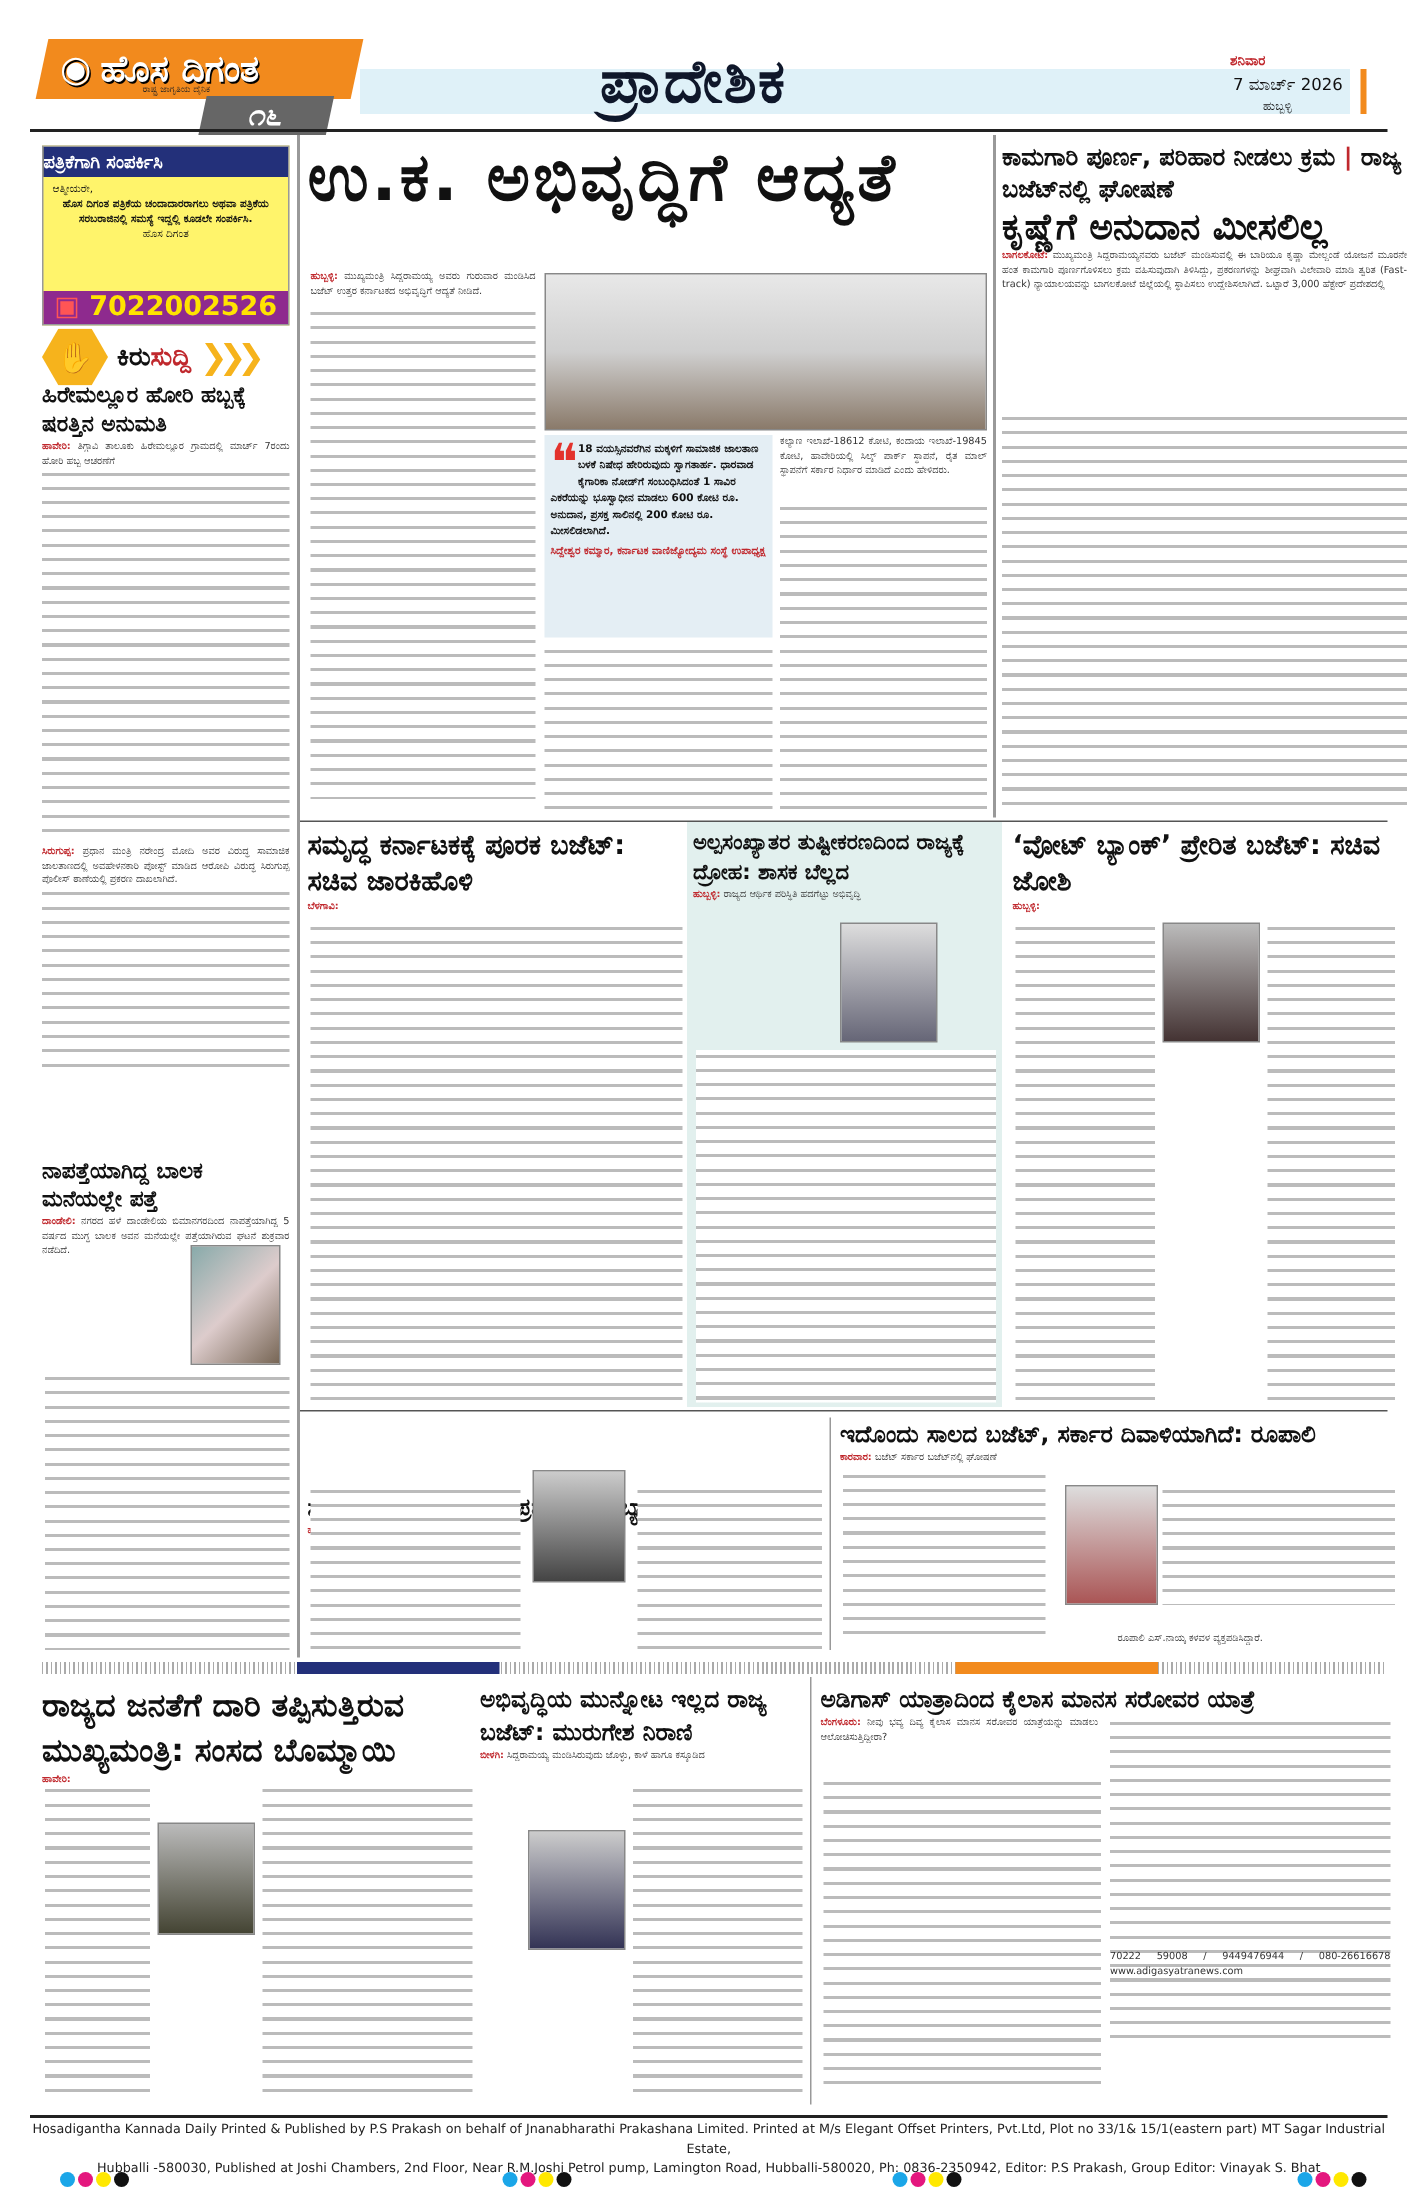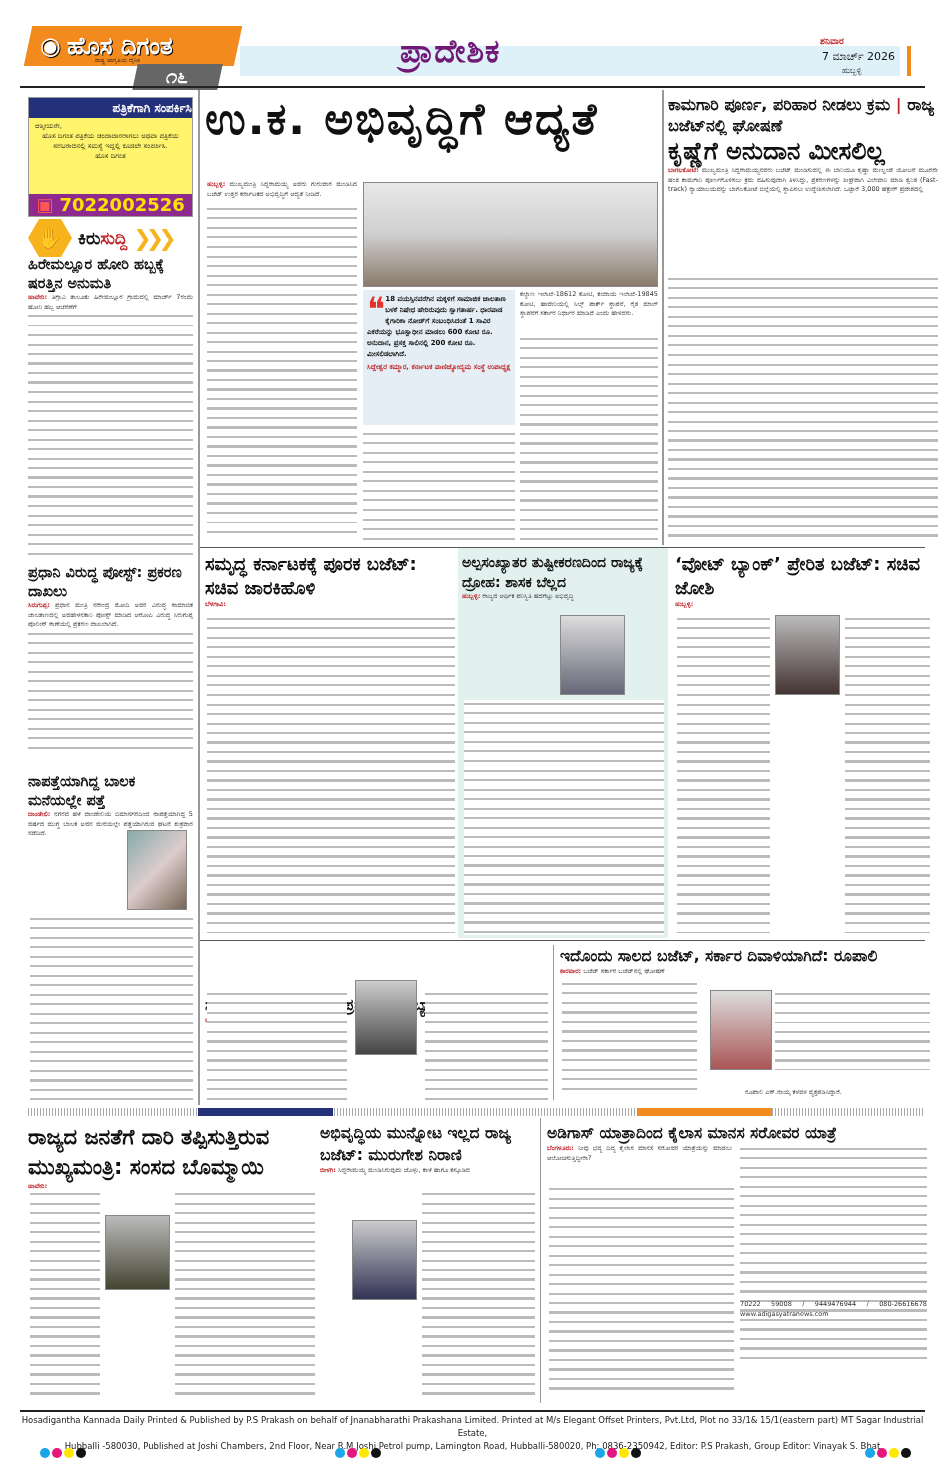--- a/index.html
+++ b/index.html
@@ -4,29 +4,29 @@
 <style>
   *{box-sizing:border-box;margin:0;padding:0}
   body{width:945px;height:1460px;background:#fff;font-family:"DejaVu Sans",sans-serif;color:#111;position:relative;overflow:hidden}
   .abs{position:absolute}
   
   .logo-box{left:28px;top:26px;width:210px;height:40px;background:#f28a1d;transform:skewX(-12deg);}
   .logo-text{left:40px;top:28px;width:200px;height:36px;color:#fff;font-weight:bold;font-size:24px;display:flex;align-items:center;gap:6px;text-shadow:1px 1px 0 #000}
   .logo-sub{left:95px;top:56px;font-size:6px;color:#222}
   .logo-num{left:135px;top:64px;width:85px;height:26px;background:#666;transform:skewX(-12deg);color:#fff;font-weight:bold;font-size:20px;text-align:center}
   .band{left:240px;top:46px;width:660px;height:30px;background:#dff1f8}
-  .section-title{left:400px;top:32px;font-size:32px;font-weight:bold;letter-spacing:1px;color:#701a75}
+  .section-title{left:400px;top:32px;font-size:40px;font-weight:bold;letter-spacing:1px;color:#0f172a}
   .date-day{left:820px;top:36px;color:#c0282d;font-size:9px;font-weight:bold}
   .date-full{left:822px;top:50px;font-size:11px}
   .date-city{left:842px;top:66px;font-size:8px}
   .date-bar{left:907px;top:46px;width:4px;height:30px;background:#f28a1d}
   .rule{left:20px;top:86px;width:905px;height:2px;background:#222}
   
   .contact{left:28px;top:97px;width:165px;height:120px;background:#fff46b;border:1px solid #999}
-  .contact-head{background:#23307a;color:#fff;font-weight:bold;font-size:12px;text-align:right;padding:3px 0}
+  .contact-head{background:#23307a;color:#fff;font-weight:bold;font-size:12px;text-align:left;padding:3px 0}
   .contact-body{font-size:7px;text-align:center;padding:3px 6px;line-height:10px}
   .contact-phone{position:absolute;left:0;bottom:0;width:100%;height:22px;background:#8e2a8e;color:#ffe300;font-weight:bold;font-size:18px;text-align:center;line-height:22px}
   .kiru{left:28px;top:218px;width:165px;height:40px;display:flex;align-items:center;gap:6px}
   .kiru-hex{width:44px;height:38px;background:#f6b31c;clip-path:polygon(25% 0,75% 0,100% 50%,75% 100%,25% 100%,0 50%);display:flex;align-items:center;justify-content:center;font-size:20px}
   .kiru-label{font-size:17px;font-weight:bold}
   .kiru-label .red{color:#c0282d}
   .kiru-chev{color:#f6b31c;font-weight:bold;font-size:22px;letter-spacing:-6px}
   .vrule{width:2px;background:#999}
   .lhead{font-weight:bold;font-size:14.5px;line-height:19px;text-align:left}
   .body{font-size:6.5px;line-height:9.5px;color:#333;text-align:justify}
@@ -56,41 +56,40 @@
 <div class="abs date-day">ಶನಿವಾರ</div>
 <div class="abs date-full">7 ಮಾರ್ಚ್ 2026</div>
 <div class="abs date-city">ಹುಬ್ಬಳ್ಳಿ</div>
 <div class="abs date-bar"></div>
 <div class="abs rule"></div>
 
 <div class="abs contact">
   <div class="contact-head">ಪತ್ರಿಕೆಗಾಗಿ ಸಂಪರ್ಕಿಸಿ</div>
   <div class="contact-body">
     <div style="text-align:left">ಆತ್ಮೀಯರೇ,</div>
-    <div style="font-weight:normal">ಹೊಸ ದಿಗಂತ ಪತ್ರಿಕೆಯ ಚಂದಾದಾರರಾಗಲು ಅಥವಾ ಪತ್ರಿಕೆಯ ಸರಬರಾಜಿನಲ್ಲಿ ಸಮಸ್ಯೆ ಇದ್ದಲ್ಲಿ ಕೂಡಲೇ ಸಂಪರ್ಕಿಸಿ.</div>
+    <div style="font-weight:bold">ಹೊಸ ದಿಗಂತ ಪತ್ರಿಕೆಯ ಚಂದಾದಾರರಾಗಲು ಅಥವಾ ಪತ್ರಿಕೆಯ ಸರಬರಾಜಿನಲ್ಲಿ ಸಮಸ್ಯೆ ಇದ್ದಲ್ಲಿ ಕೂಡಲೇ ಸಂಪರ್ಕಿಸಿ.</div>
     <div>ಹೊಸ ದಿಗಂತ</div>
   </div>
   <div class="contact-phone"><span style="color:#f55">▣ </span><span>7022002526</span></div>
 </div>
 <div class="abs kiru">
   <div class="kiru-hex">✋</div>
   <div class="kiru-label"><span>ಕಿರು</span><span class="red">ಸುದ್ದಿ</span></div>
   <div class="kiru-chev">❯❯❯</div>
 </div>
 <div class="abs vrule" style="left:198px;top:90px;height:1015px"></div>
 
 <div class="abs" style="left:28px;top:255px;width:165px">
   <div class="lhead">ಹಿರೇಮಲ್ಲೂರ ಹೋರಿ ಹಬ್ಬಕ್ಕೆ ಷರತ್ತಿನ ಅನುಮತಿ</div>
   <div class="body"><span class="dl">ಹಾವೇರಿ:</span> <span>ತಿಗ್ಗಾವಿ ತಾಲೂಕು ಹಿರೇಮಲ್ಲೂರ ಗ್ರಾಮದಲ್ಲಿ ಮಾರ್ಚ್ 7ರಂದು ಹೋರಿ ಹಬ್ಬ ಆಚರಣೆಗೆ</span></div>
   <div style="height:250px">
       <span class="filler"></span>
     </div>
 </div>
 <div class="abs" style="left:28px;top:563px;width:165px">
-  <div class="lhead">ಪ್ರಧಾನಿ ವಿರುದ್ಧ ಪೋಸ್ಟ್: ಪ್ರಕರಣ ದಾಖಲು</div>
   <div class="body"><span class="dl">ಸಿರುಗುಪ್ಪ:</span> <span>ಪ್ರಧಾನ ಮಂತ್ರಿ ನರೇಂದ್ರ ಮೋದಿ ಅವರ ವಿರುದ್ಧ ಸಾಮಾಜಿಕ ಜಾಲತಾಣದಲ್ಲಿ ಅವಹೇಳನಕಾರಿ ಪೋಸ್ಟ್ ಮಾಡಿದ ಆರೋಪಿ ವಿರುದ್ಧ ಸಿರುಗುಪ್ಪ ಪೊಲೀಸ್ ಠಾಣೆಯಲ್ಲಿ ಪ್ರಕರಣ ದಾಖಲಾಗಿದೆ.</span></div>
   <div style="height:120px">
       <span class="filler"></span>
     </div>
 </div>
 <div class="abs" style="left:28px;top:772px;width:165px">
   <div class="lhead">ನಾಪತ್ತೆಯಾಗಿದ್ದ ಬಾಲಕ ಮನೆಯಲ್ಲೇ ಪತ್ತೆ</div>
   <div class="body"><span class="dl">ದಾಂಡೇಲಿ:</span> <span>ನಗರದ ಹಳೆ ದಾಂಡೇಲಿಯ ಬಿಮಾನಗರದಿಂದ ನಾಪತ್ತೆಯಾಗಿದ್ದ 5 ವರ್ಷದ ಮುಗ್ಧ ಬಾಲಕ ಅವನ ಮನೆಯಲ್ಲೇ ಪತ್ತೆಯಾಗಿರುವ ಘಟನೆ ಶುಕ್ರವಾರ ನಡೆದಿದೆ.</span></div>
 </div>
 <div class="abs photo" style="left:127px;top:830px;width:60px;height:80px"></div>

